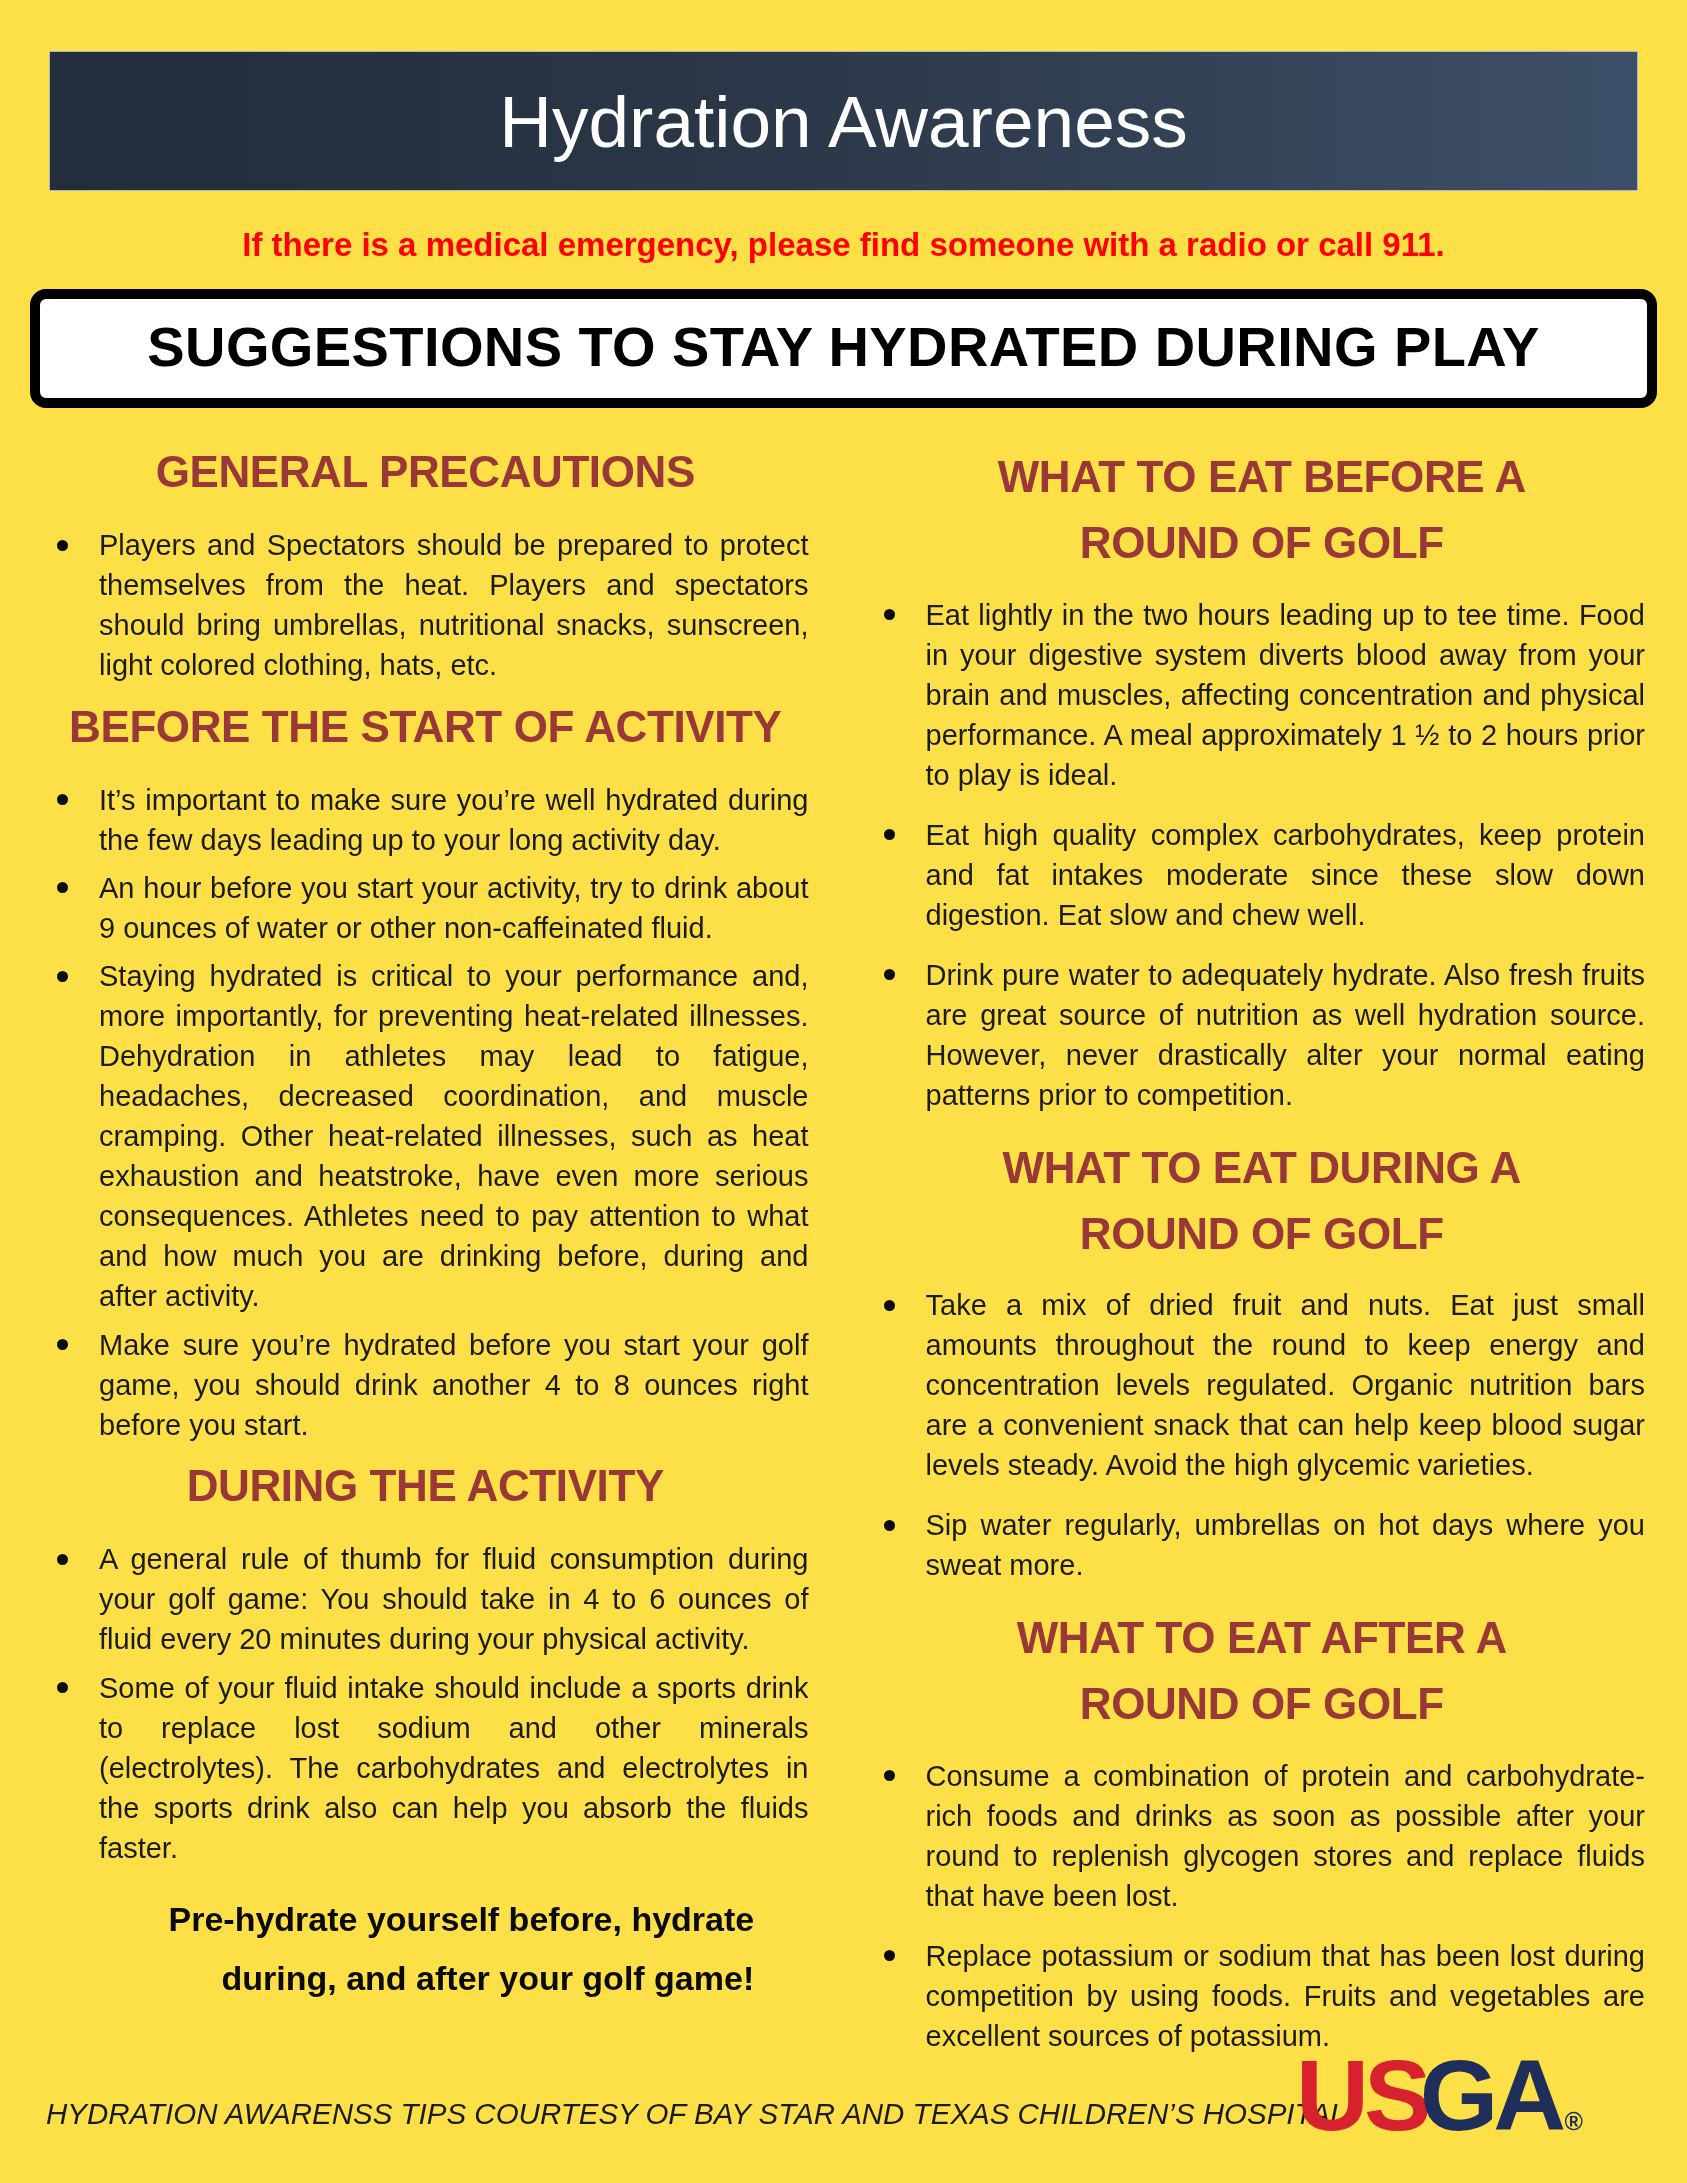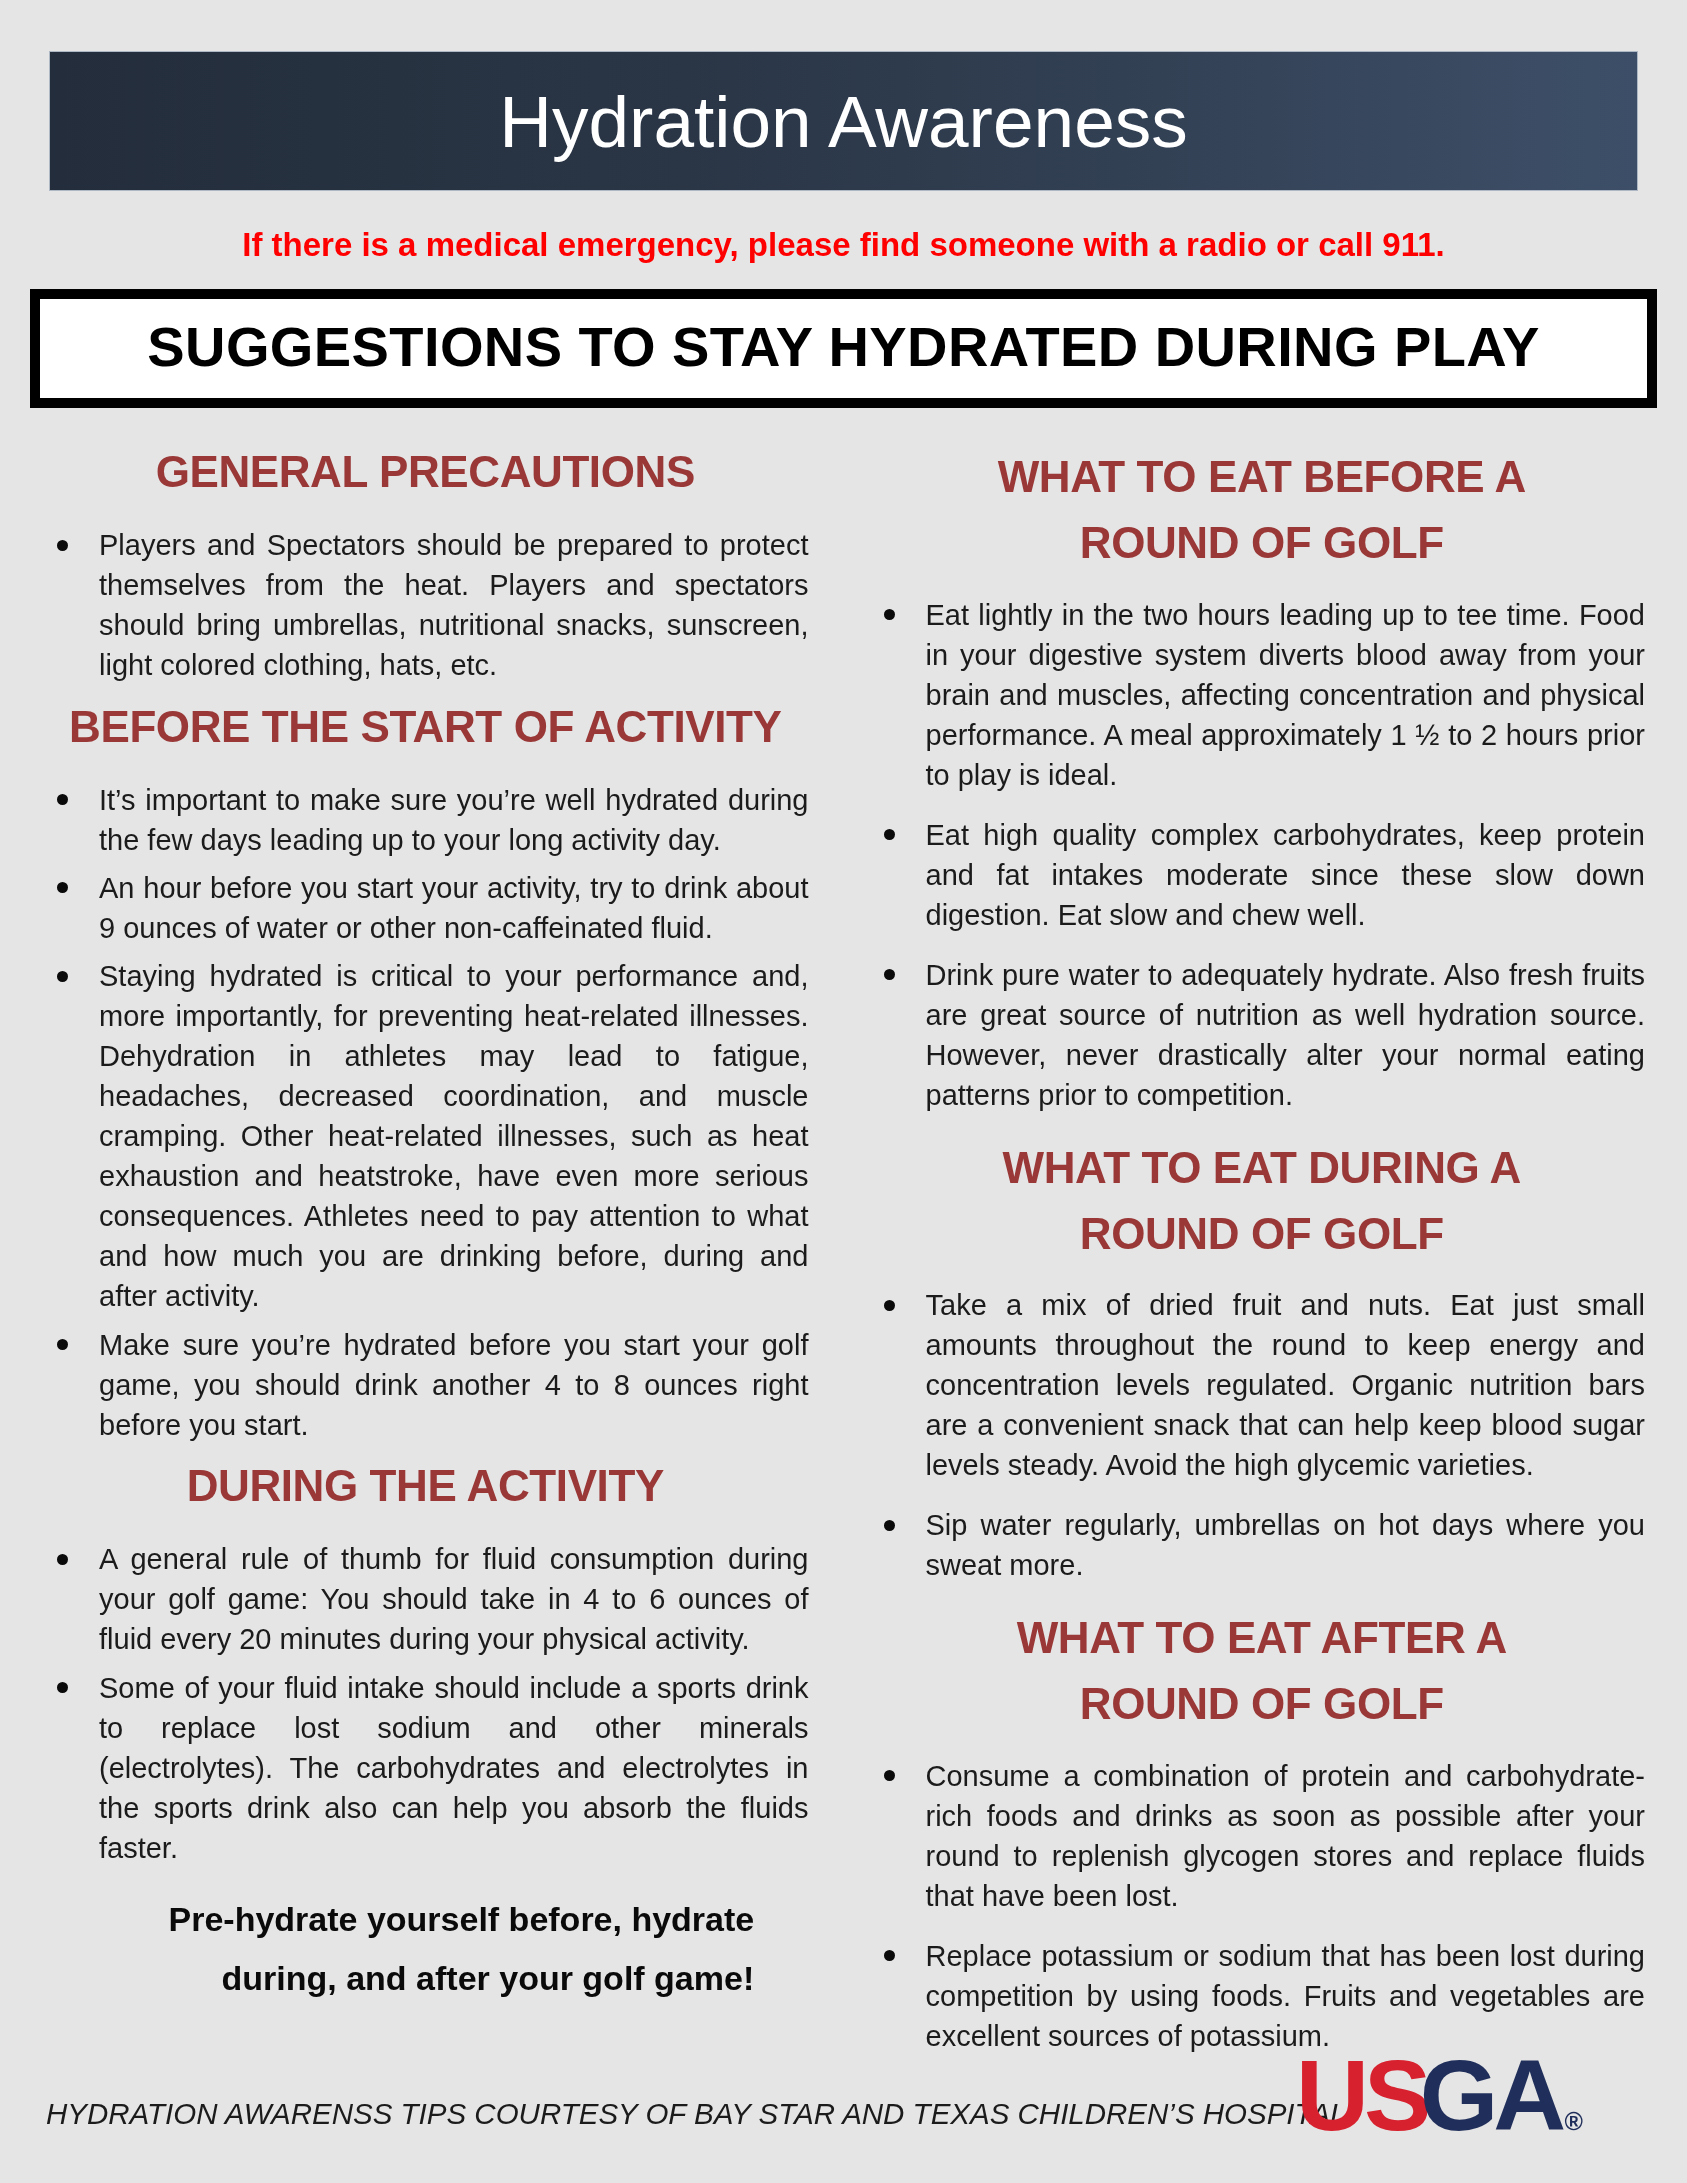--- a/index.html
+++ b/index.html
@@ -3,21 +3,21 @@
 <meta charset="utf-8">
 <style>
   * { box-sizing: border-box; margin: 0; padding: 0; }
   html, body { background: #ffffff; }
   body { font-family: "Liberation Sans", sans-serif; color: #1b1b1b; }
 
   .page {
     position: relative;
     width: 1687px;
     height: 2183px;
-    background: #e5e5e5;
+    background: #fde047;
     overflow: hidden;
   }
 
   
   .banner {
     margin: 51px 49px 0 49px;
     height: 140px;
     background: linear-gradient(90deg, #232d3b 0%, #2a3646 40%, #334155 70%, #3d4f68 100%);
     border: 1.7px solid #aeb8c4;
     display: flex;
@@ -37,21 +37,21 @@
     text-align: center;
     color: #ff0000;
     font-weight: bold;
     font-size: 33px;
   }
 
   
   .suggestions-box {
     margin: 25px 30px 0 30px;
     border: 10px solid #000000;
-    border-radius: 0;
+    border-radius: 16px;
     background: #ffffff;
     padding: 15px 8.4px 18.6px 8.4px;
     text-align: center;
   }
   .suggestions-box h2 {
     font-size: 56px;
     font-weight: bold;
     color: #000000;
     letter-spacing: 0.4px;
     white-space: nowrap;

